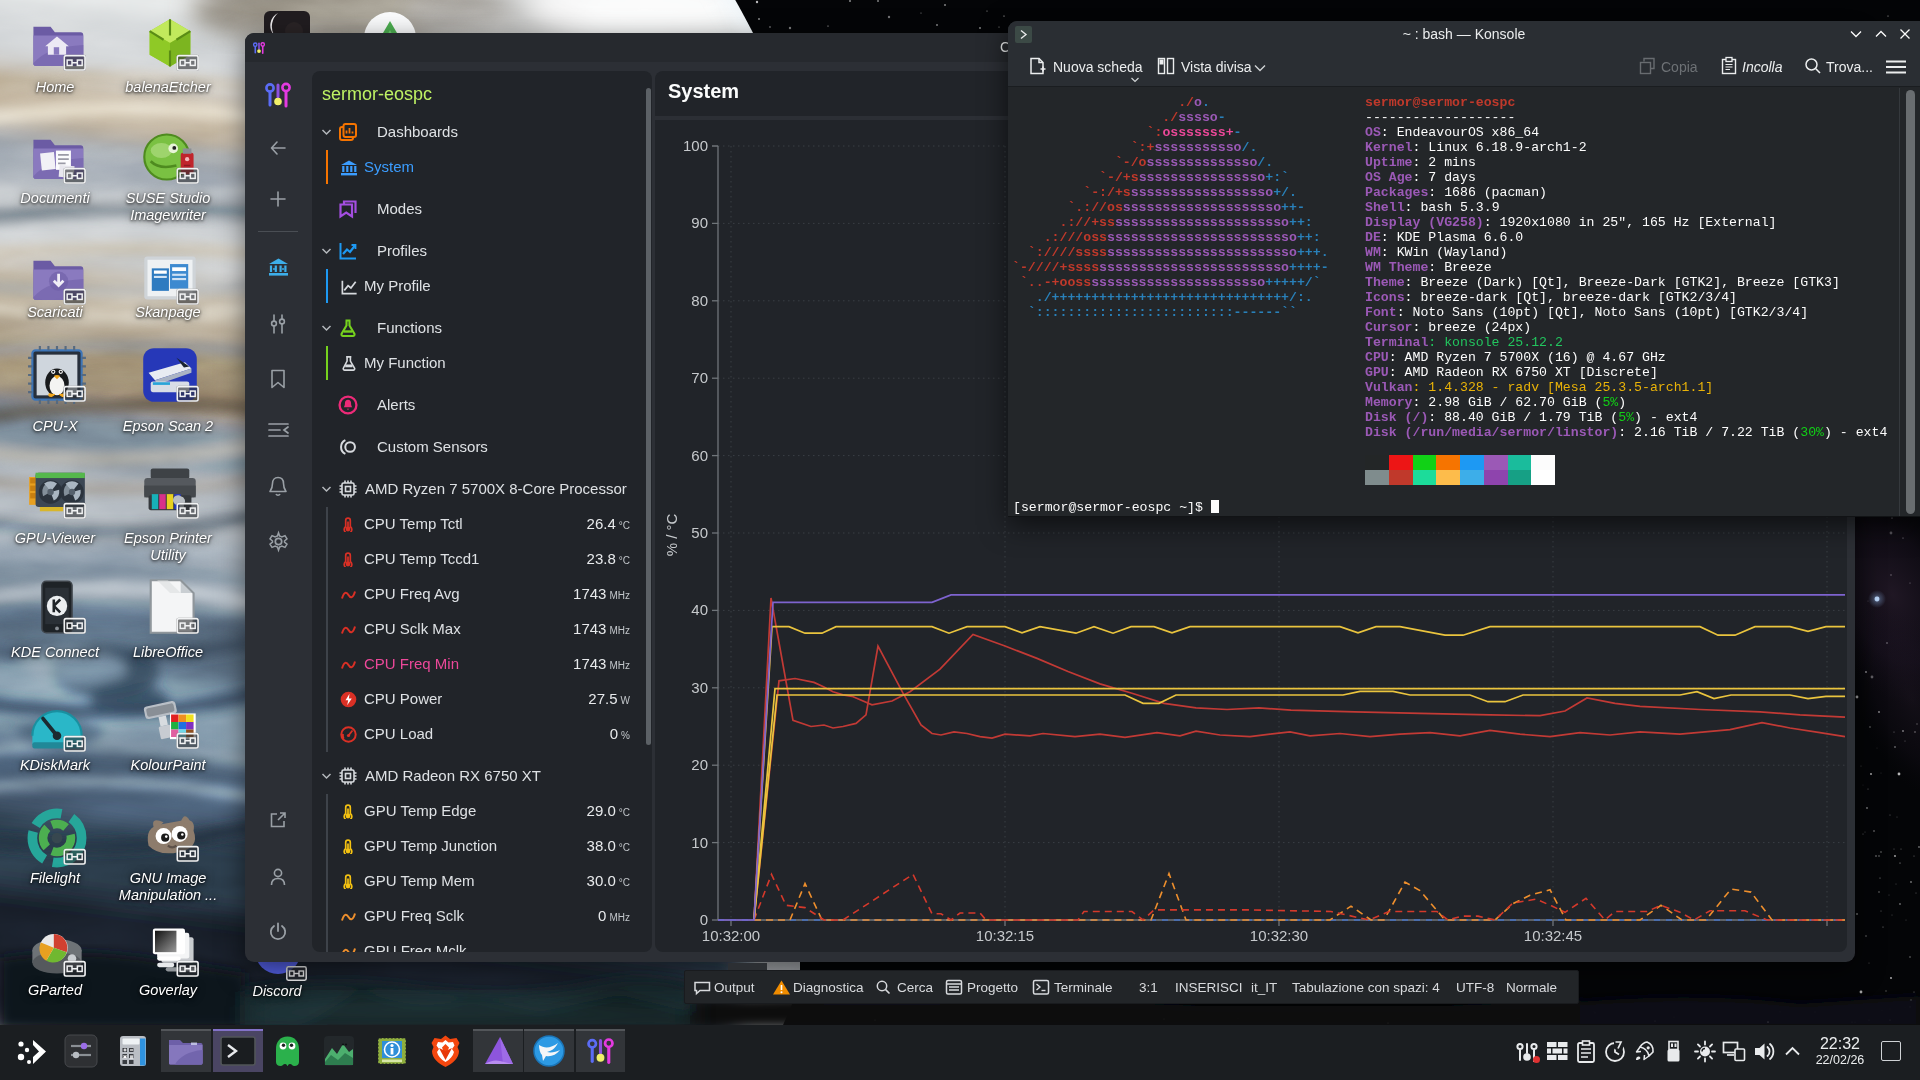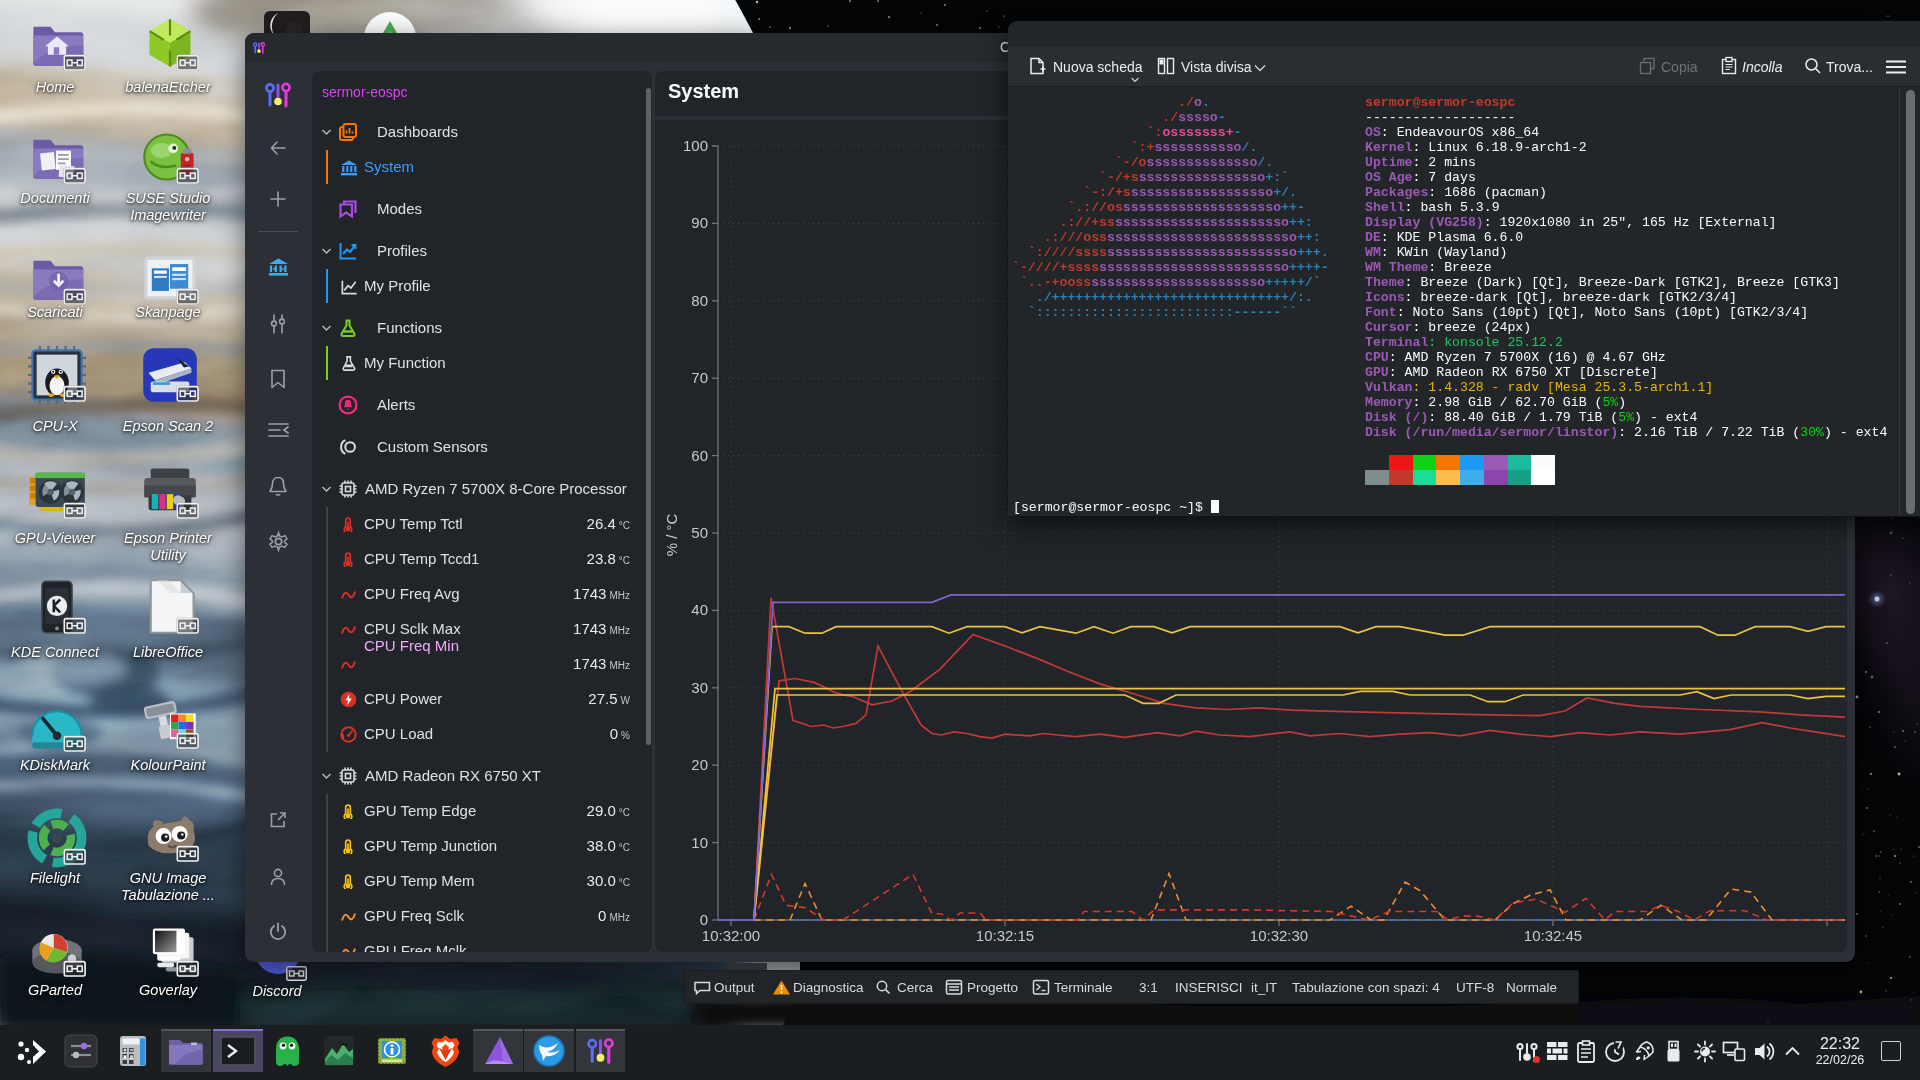--- a/index.html
+++ b/index.html
@@ -610,21 +610,21 @@
         </g>
         <g transform="translate(34,38)">
           <rect x="0" y="0" width="21" height="15" rx="2" fill="#2e3134" opacity="0.6"></rect>
           <rect x="0.8" y="0.8" width="19.4" height="13.4" rx="1.6" fill="none" stroke="#f2f3f4" stroke-width="1.5"></rect>
           <rect x="3.5" y="5" width="4.5" height="5" fill="none" stroke="#f2f3f4" stroke-width="1.4"></rect>
           <rect x="13" y="5" width="4.5" height="5" fill="none" stroke="#f2f3f4" stroke-width="1.4"></rect>
           <path d="M8,7.5 H13" stroke="#f2f3f4" stroke-width="1.4"></path>
         </g>
       </svg>
     <div class="abs dlabel" style="left:98px;top:870px;width:140px;">GNU Image</div>
-    <div class="abs dlabel" style="left:98px;top:887px;width:140px;">Tabulazione ...</div>
+    <div class="abs dlabel" style="left:98px;top:887px;width:140px;">Manipulation ...</div>
     <svg class="abs" style="left:27px;top:920px;" width="60" height="60" viewBox="0 0 56 56" xmlns="http://www.w3.org/2000/svg">
         <g transform="translate(4,8)">
           <ellipse cx="24" cy="20" rx="23" ry="10" fill="#6e7377"></ellipse>
           <rect x="1" y="20" width="46" height="12" fill="#6e7377"></rect>
           <ellipse cx="24" cy="32" rx="23" ry="10" fill="#55595d"></ellipse>
           <circle cx="21" cy="18" r="13" fill="#e8e8e8"></circle>
           <path d="M21,5 A13,13 0 0 1 33,22 L21,18 Z" fill="#d04030"></path>
           <path d="M33,22 A13,13 0 0 1 14,30 L21,18 Z" fill="#70b830"></path>
           <path d="M14,30 A13,13 0 0 1 9,13 L21,18 Z" fill="#e8a020"></path>
           <circle cx="38" cy="28" r="4" fill="#caced2"></circle>
@@ -750,21 +750,21 @@
       <svg class="abs" style="left:23px;top:804px;" width="20" height="21" viewBox="0 0 20 21" xmlns="http://www.w3.org/2000/svg">
         <circle cx="10" cy="7" r="3.6" fill="none" stroke="#9aa0a6" stroke-width="1.6"></circle>
         <path d="M3.5,19 C3.5,14.5 6,12.5 10,12.5 C14,12.5 16.5,14.5 16.5,19" fill="none" stroke="#9aa0a6" stroke-width="1.6"></path>
       </svg>
       <svg class="abs" style="left:23px;top:859px;" width="20" height="21" viewBox="0 0 20 21" xmlns="http://www.w3.org/2000/svg">
         <path d="M10,2.5 V10" stroke="#9aa0a6" stroke-width="1.8" stroke-linecap="round"></path>
         <path d="M6,5 A7.2,7.2 0 1 0 14,5" fill="none" stroke="#9aa0a6" stroke-width="1.8" stroke-linecap="round"></path>
       </svg>
 </div>
     <div id="cc-sidebar" class="abs" style="left:67px;top:38px;width:340px;height:881px;background:#212429;border-radius:8px;overflow:hidden;">
-        <div class="abs" style="left:10px;top:13px;font-size:14px;color:#d946ef;">sermor-eospc</div>
+        <div class="abs" style="left:10px;top:13px;font-size:18px;color:#bef264;">sermor-eospc</div>
       <svg class="abs" style="left:9px;top:56px;" width="11" height="10" viewBox="0 0 11 10" xmlns="http://www.w3.org/2000/svg">
           <path d="M1.5,3 L5.5,7 L9.5,3" stroke="#b4b8bc" stroke-width="1.5" fill="none"></path>
         </svg>
         <svg class="abs" style="left:26px;top:51px;" width="20" height="20" viewBox="0 0 20 20" xmlns="http://www.w3.org/2000/svg">
           <g fill="none" stroke="#f67400" stroke-width="2">
             <rect x="2" y="5" width="13" height="13" rx="2"></rect>
             <rect x="5.5" y="2" width="12.5" height="13" rx="2" fill="#212429"></rect>
             <path d="M8.5,11.5 V8.5 M11.5,11.5 V6 M14.5,11.5 V9.5" stroke-width="1.8"></path>
           </g>
         </svg>
@@ -870,21 +870,21 @@
         <div class="abs rowt" style="left:52px;top:513px;color:#dee1e4;">CPU Freq Avg</div>
         <div class="abs rowv" style="left:150px;top:513px;width:168px;">1743<span class="unit">MHz</span></div>
       <svg class="abs" style="left:28px;top:550px;" width="16" height="16" viewBox="0 0 16 16" xmlns="http://www.w3.org/2000/svg">
           <path d="M2,11.5 C4,4.5 6.5,4.5 8.5,8 C10.5,11.5 13,11.5 15,4.5" transform="translate(0,1)" fill="none" stroke="#da3025" stroke-width="2"></path>
         </svg>
         <div class="abs rowt" style="left:52px;top:548px;color:#dee1e4;">CPU Sclk Max</div>
         <div class="abs rowv" style="left:150px;top:548px;width:168px;">1743<span class="unit">MHz</span></div>
       <svg class="abs" style="left:28px;top:585px;" width="16" height="16" viewBox="0 0 16 16" xmlns="http://www.w3.org/2000/svg">
           <path d="M2,11.5 C4,4.5 6.5,4.5 8.5,8 C10.5,11.5 13,11.5 15,4.5" transform="translate(0,1)" fill="none" stroke="#da3025" stroke-width="2"></path>
         </svg>
-        <div class="abs rowt" style="left:52px;top:565px;color:#f0abfc;">CPU Freq Min</div>
+        <div class="abs rowt" style="left:52px;top:583px;color:#ec4899;">CPU Freq Min</div>
         <div class="abs rowv" style="left:150px;top:583px;width:168px;">1743<span class="unit">MHz</span></div>
       <svg class="abs" style="left:28px;top:620px;" width="17" height="17" viewBox="0 0 17 17" xmlns="http://www.w3.org/2000/svg">
           <circle cx="8.5" cy="8.5" r="7.8" fill="#da3025"></circle>
           <path d="M9.5,2.8 L5.5,9.3 H8.2 L7.2,14.2 L11.8,7.4 H8.9 Z" fill="#fff"></path>
         </svg>
         <div class="abs rowt" style="left:52px;top:618px;color:#dee1e4;">CPU Power</div>
         <div class="abs rowv" style="left:150px;top:618px;width:168px;">27.5<span class="unit">W</span></div>
       <svg class="abs" style="left:28px;top:655px;" width="17" height="17" viewBox="0 0 17 17" xmlns="http://www.w3.org/2000/svg">
           <circle cx="8.5" cy="8.5" r="7.2" fill="none" stroke="#da3025" stroke-width="2"></circle>
           <path d="M8.5,9.5 L12.5,4.5" stroke="#da3025" stroke-width="1.8"></path>
@@ -1042,20 +1042,37 @@
       <div class="abs kt" style="left:454px;">3:1</div>
       <div class="abs kt" style="left:490px;">INSERISCI</div>
       <div class="abs kt" style="left:566px;">it_IT</div>
       <div class="abs kt" style="left:607px;">Tabulazione con spazi: 4</div>
       <div class="abs kt" style="left:771px;">UTF-8</div>
       <div class="abs kt" style="left:821px;">Normale</div>
     </div>
 </div>
 
   <div id="konsole" class="abs" style="left:1008px;top:21px;width:912px;height:496px;background:#232629;border-radius:9px 0 0 0;overflow:hidden;box-shadow:0 8px 28px rgba(0,0,0,0.6);border-bottom:1px solid #111315;">
+    <div id="k-titlebar" class="abs" style="left:0;top:0;width:912px;height:26px;background:#2a2e33;">
+      <div class="abs" style="left:7px;top:5px;width:17px;height:17px;background:#3c4a46;border-radius:2px;">
+        <svg width="17" height="17" viewBox="0 0 17 17" xmlns="http://www.w3.org/2000/svg">
+            <path d="M6,4.5 L11,8.5 L6,12.5" stroke="#e8eaea" stroke-width="1.4" fill="none"></path>
+          </svg>
+      </div>
+      <div class="abs" style="left:0;top:0;width:912px;height:26px;text-align:center;font-size:14px;color:#ebedee;line-height:26px;">~ : bash — Konsole</div>
+      <svg class="abs" style="left:841px;top:6px;" width="14" height="14" viewBox="0 0 14 14" xmlns="http://www.w3.org/2000/svg">
+          <path d="M2,4.5 L7,9.5 L12,4.5" stroke="#fcfcfc" stroke-width="1.3" fill="none"></path>
+        </svg>
+      <svg class="abs" style="left:866px;top:6px;" width="14" height="14" viewBox="0 0 14 14" xmlns="http://www.w3.org/2000/svg">
+          <path d="M2,9.5 L7,4.5 L12,9.5" stroke="#fcfcfc" stroke-width="1.3" fill="none"></path>
+        </svg>
+      <svg class="abs" style="left:890px;top:6px;" width="14" height="14" viewBox="0 0 14 14" xmlns="http://www.w3.org/2000/svg">
+          <path d="M2.5,2.5 L11.5,11.5 M11.5,2.5 L2.5,11.5" stroke="#fcfcfc" stroke-width="1.3" fill="none"></path>
+        </svg>
+</div>
     <div id="k-toolbar" class="abs" style="left:0;top:26px;width:912px;height:40px;background:#2a2e33;border-bottom:1px solid #1a1d20;">
       <svg class="abs" style="left:18px;top:8px;" width="22" height="22" viewBox="0 0 22 22" xmlns="http://www.w3.org/2000/svg">
         <path d="M5,3.5 H13 L17,7.5 V18.5 H5 Z" fill="none" stroke="#ebedee" stroke-width="1.5"></path>
         <path d="M13,3.5 V7.5 H17" fill="none" stroke="#ebedee" stroke-width="1.5"></path>
         <path d="M14.5,14 H19.5 M17,11.5 V16.5" stroke="#ebedee" stroke-width="1.6"></path>
       </svg>
       <div class="abs tbt" style="left:45px;top:0;height:40px;">Nuova scheda</div>
       <svg class="abs" style="left:122px;top:29px;" width="10" height="8" viewBox="0 0 10 8" xmlns="http://www.w3.org/2000/svg">
           <path d="M1.5,2 L5,5.5 L8.5,2" stroke="#d0d3d5" stroke-width="1.2" fill="none"></path>
         </svg>

